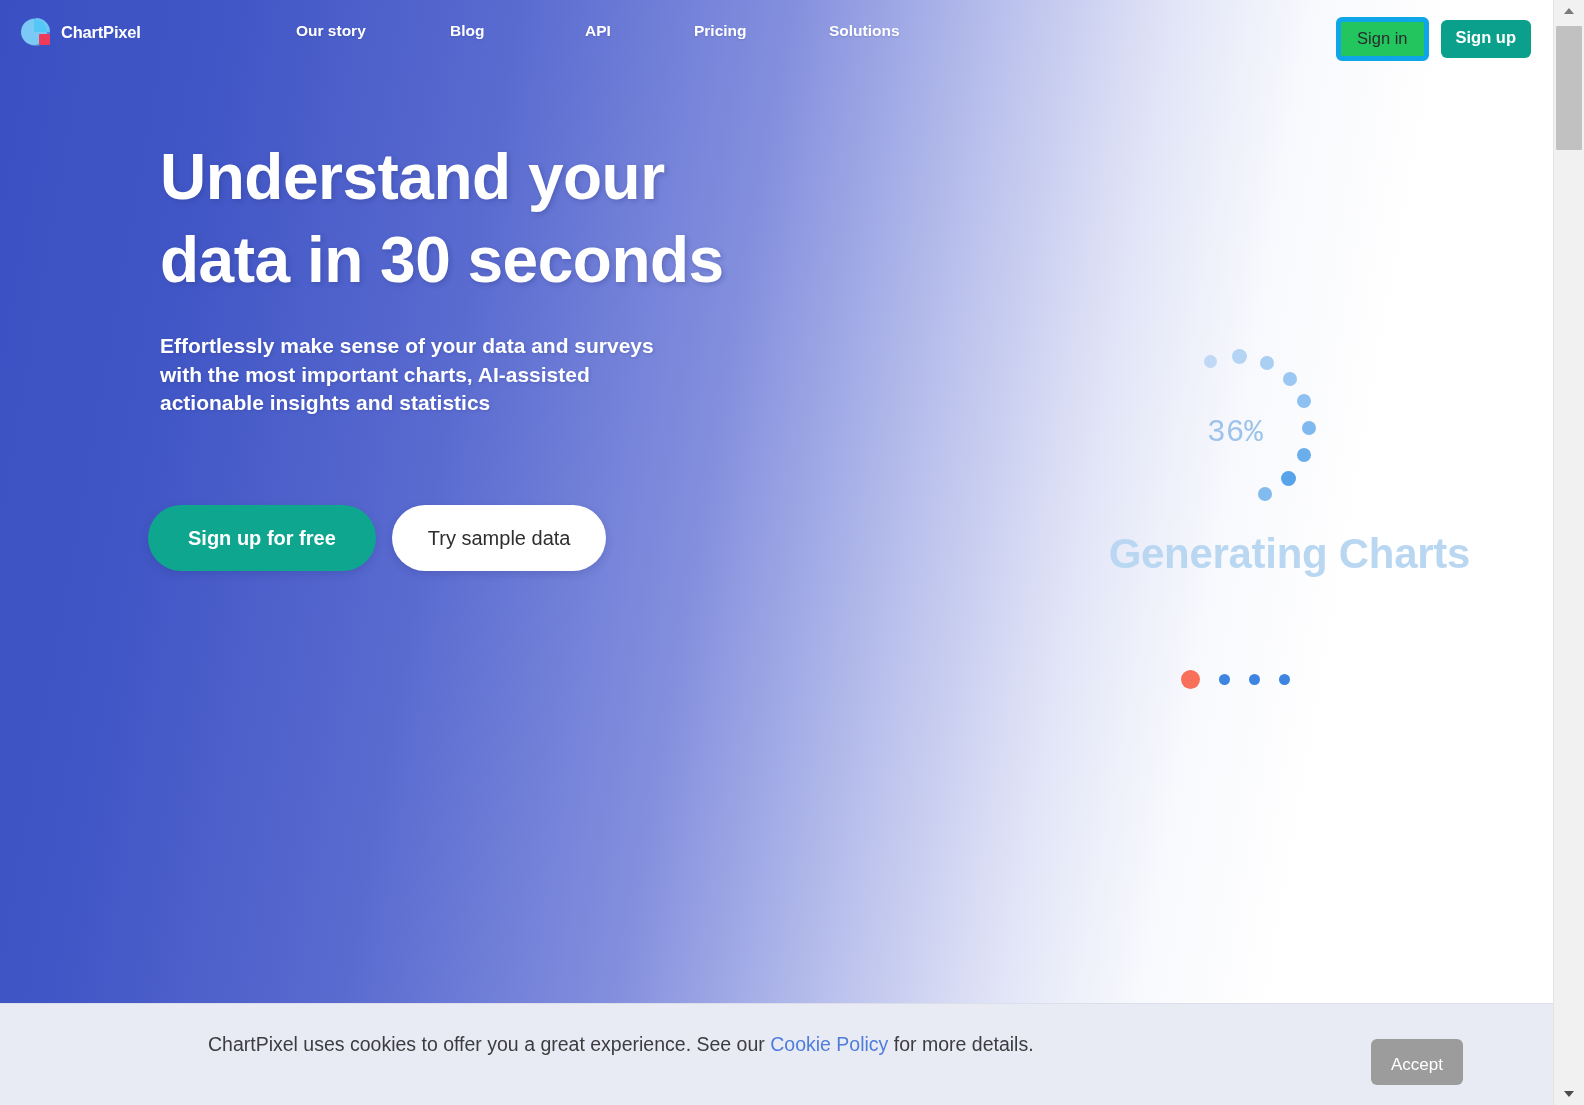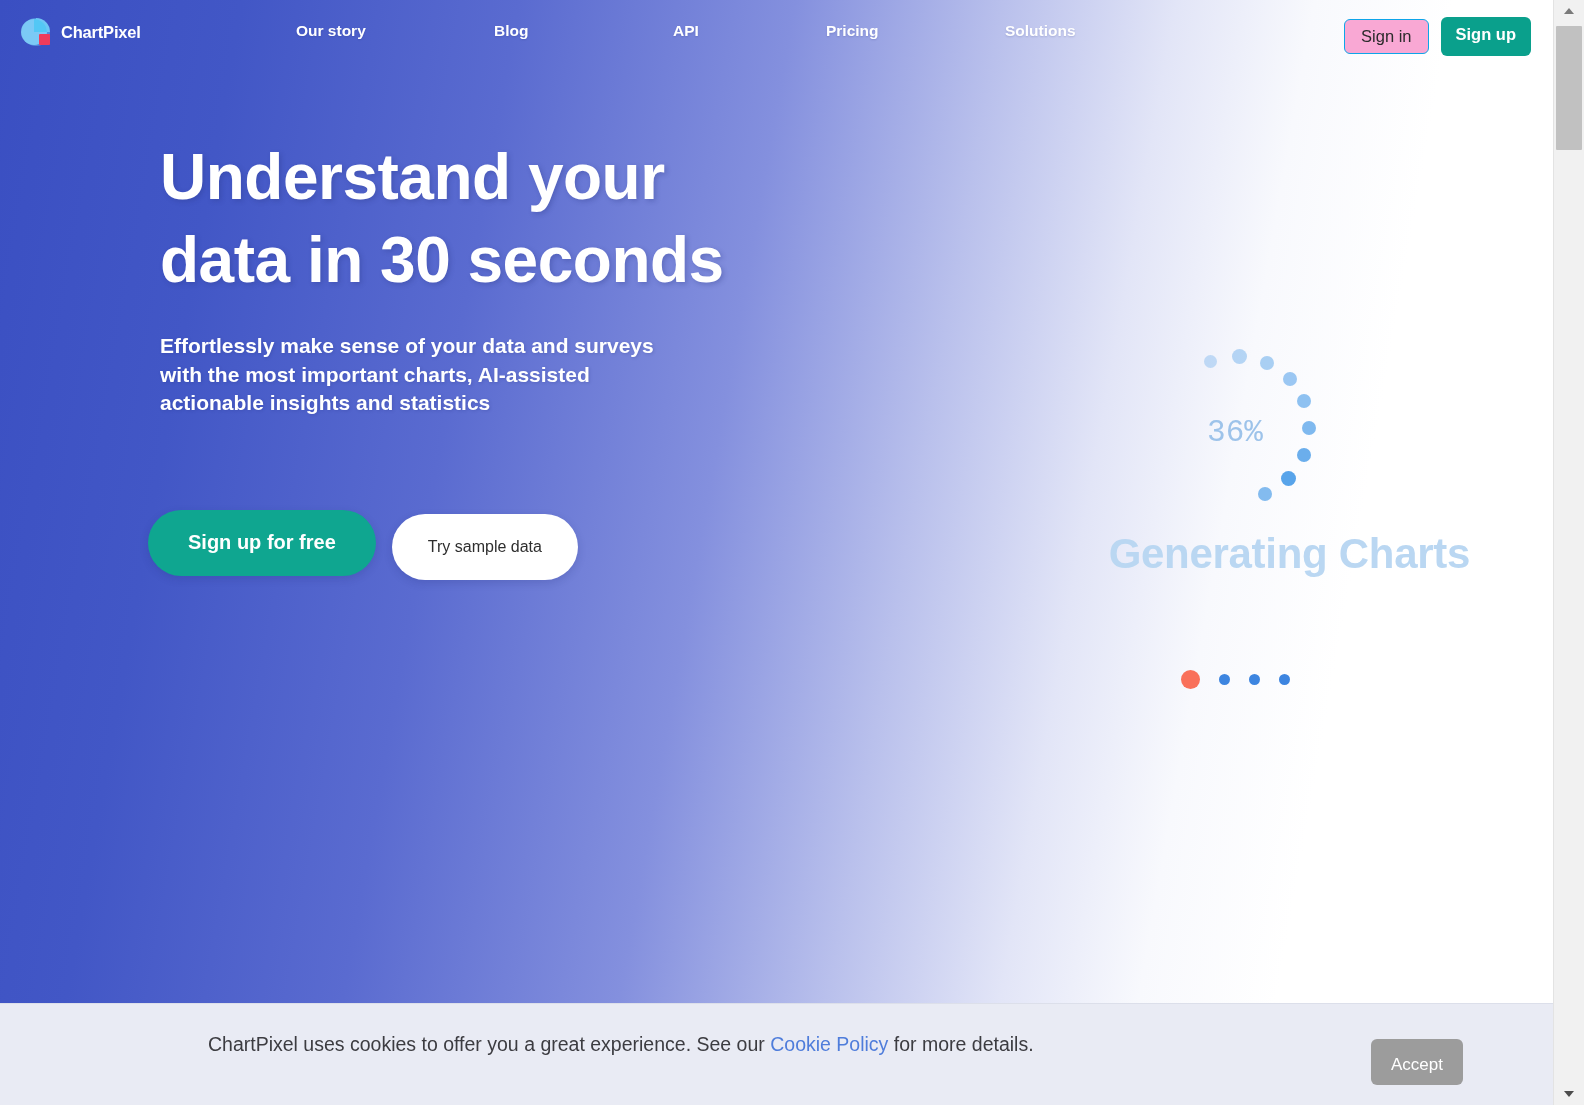--- a/index.html
+++ b/index.html
@@ -79,21 +79,20 @@
     letter-spacing: -0.2px;
     white-space: nowrap;
   }
 
   .nav {
     position: absolute;
     left: 296px;
     top: 22px;
     display: flex;
     align-items: center;
-    gap: 44px;
   }
 
   .nav-item {
     color: #ffffff;
     font-size: 15.5px;
     font-weight: bold;
     text-decoration: none;
     white-space: nowrap;
     cursor: pointer;
     text-shadow: 0 1px 2px rgba(30,40,110,0.18);
@@ -107,23 +106,23 @@
   .auth {
     position: absolute;
     right: 22px;
     top: 17px;
     display: flex;
     align-items: center;
     gap: 12px;
   }
 
   .btn-signin {
-    background: #f9a8d4;
+    background: #22c55e;
     color: #2b2b2b;
-    border: 1px solid #0ea5e9;
+    border: 5px solid #0ea5e9;
     border-radius: 6px;
     font-size: 16.5px;
     font-family: "Liberation Sans", sans-serif;
     padding: 7px 16px 8px;
     cursor: pointer;
     line-height: 1.15;
   }
 
   .btn-signup {
     background: #0aa08c;
@@ -185,27 +184,26 @@
     height: 66px;
     cursor: pointer;
     box-shadow: 0 3px 8px rgba(30,40,110,0.18);
   }
 
   .btn-cta-secondary {
     background: #ffffff;
     color: #2e2e2e;
     border: none;
     border-radius: 999px;
-    font-size: 16px;
+    font-size: 20px;
     font-family: "Liberation Sans", sans-serif;
     padding: 0 36px;
     height: 66px;
     cursor: pointer;
     box-shadow: 0 3px 8px rgba(30,40,110,0.18);
-    margin-top: 9px;
   }
 
   
   .loader-zone {
     position: absolute;
     left: 1000px;
     top: 330px;
     width: 500px;
     height: 400px;
   }

